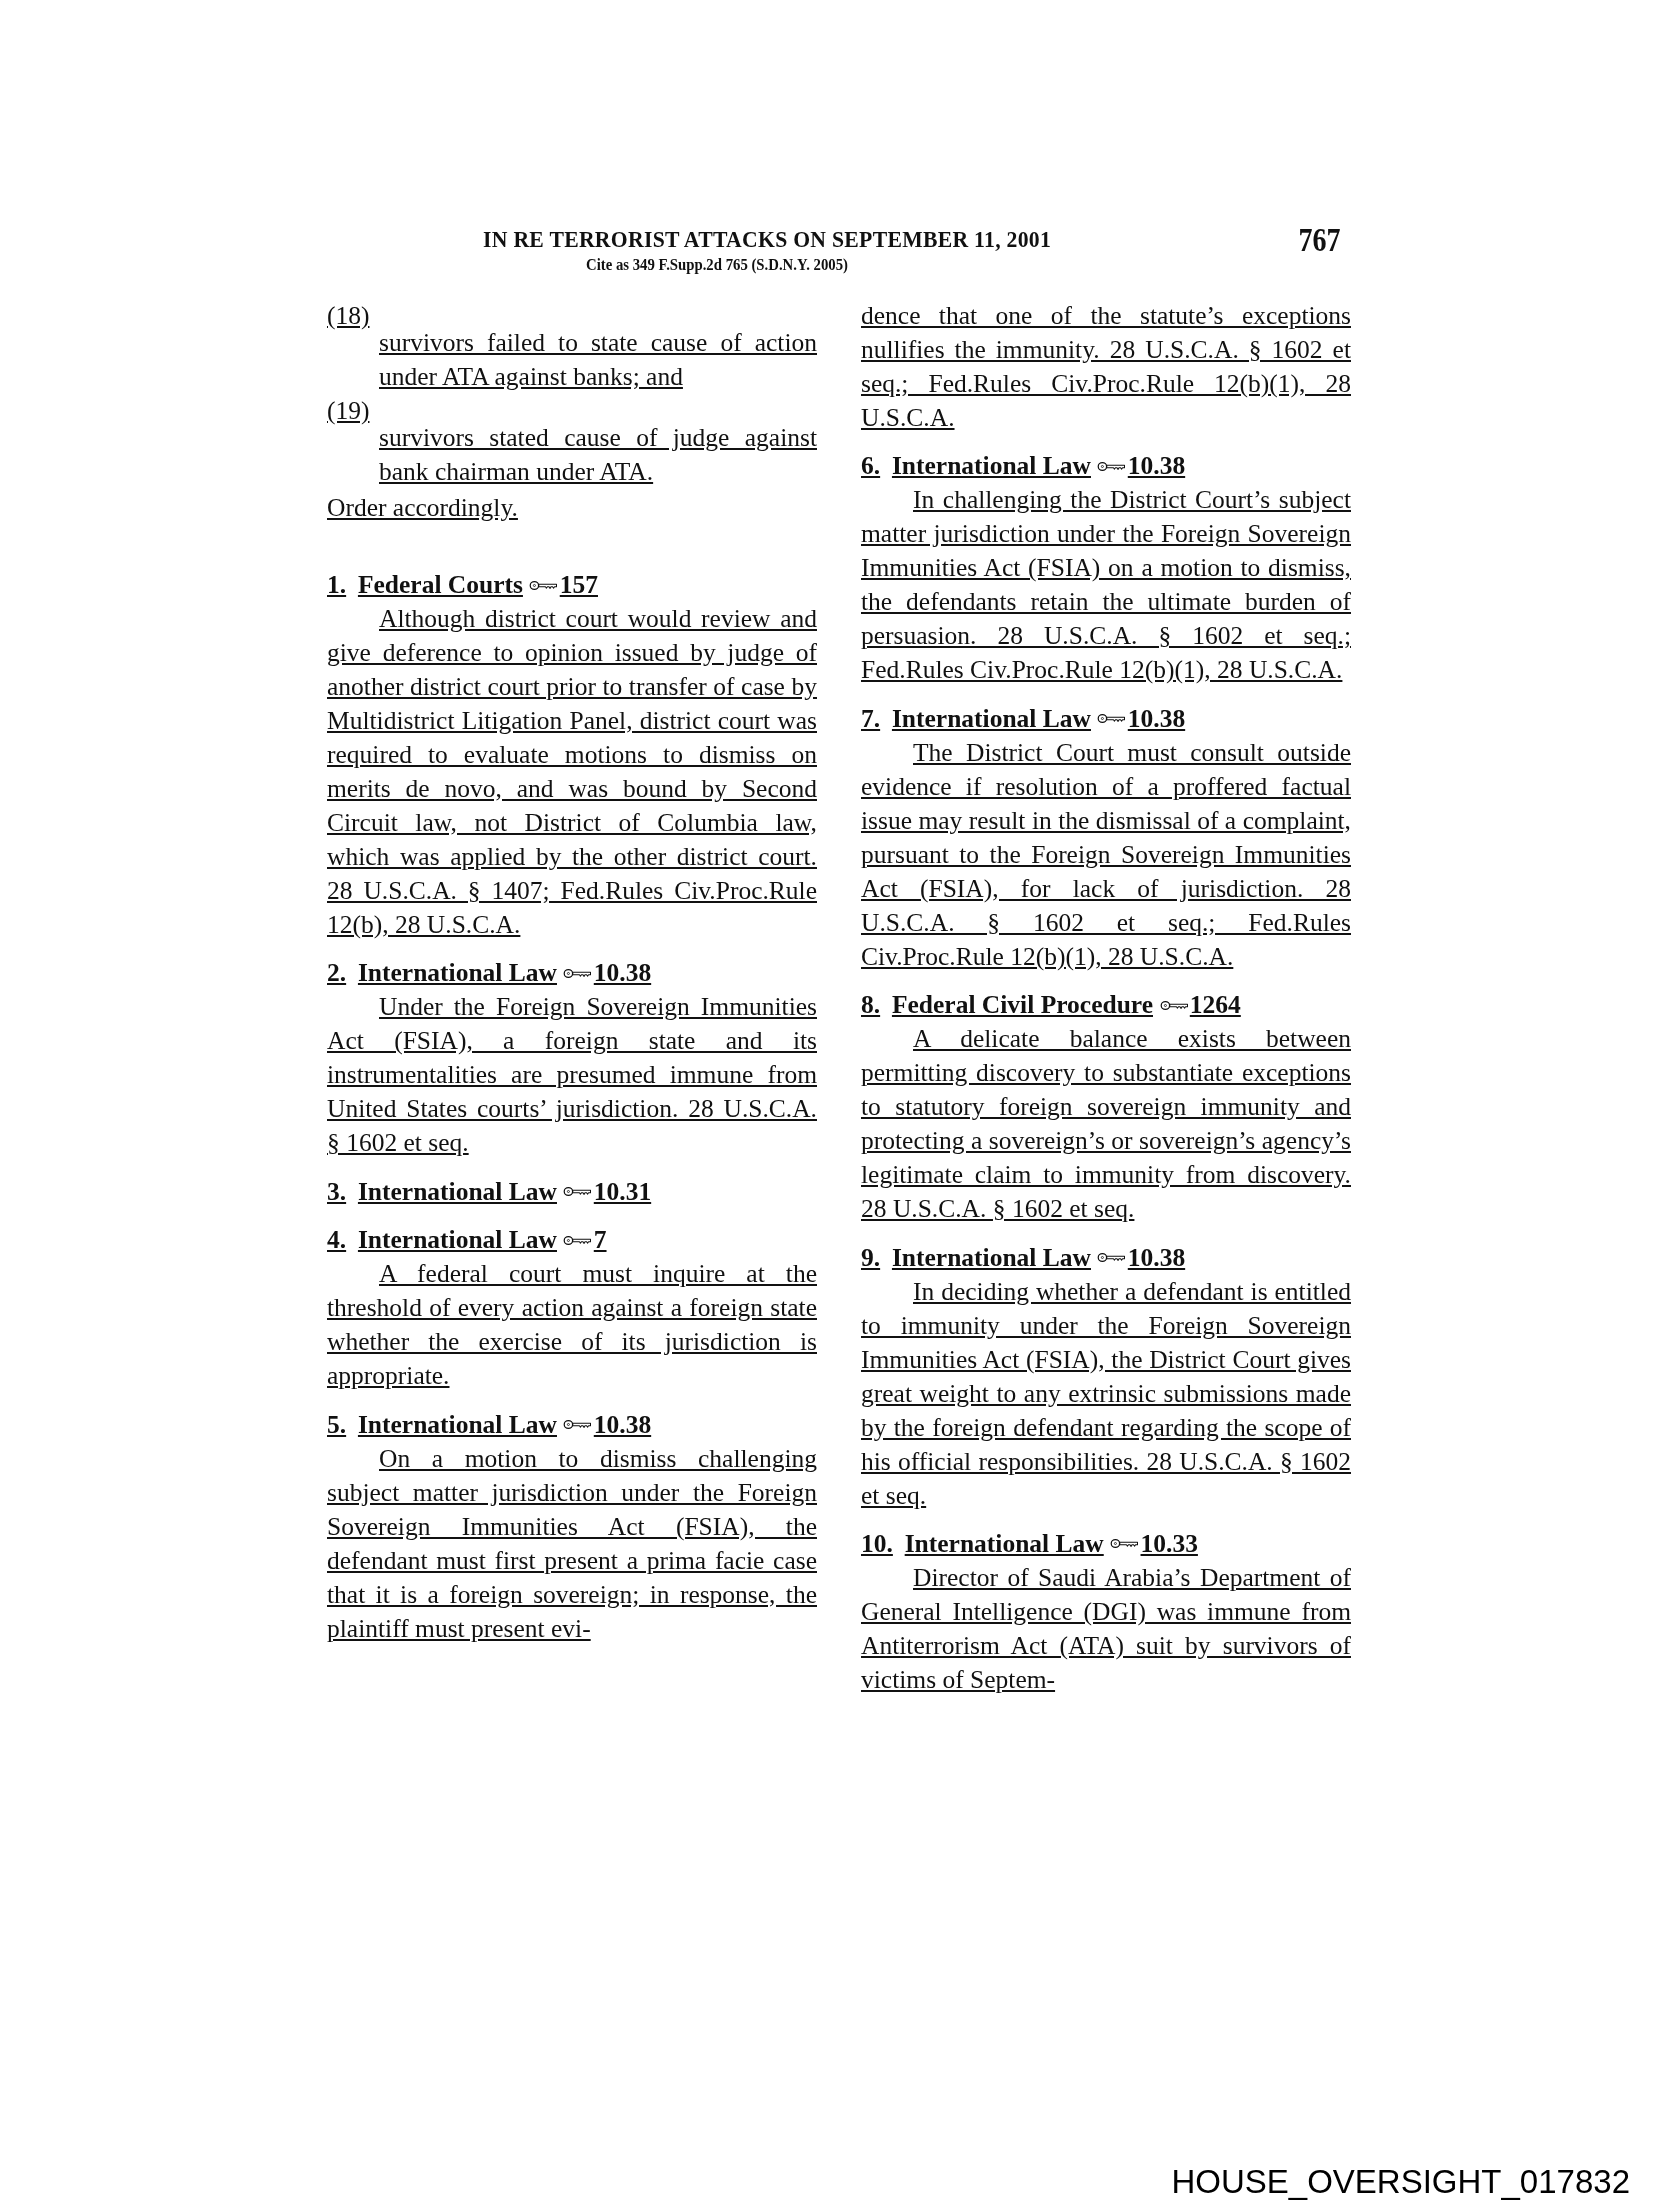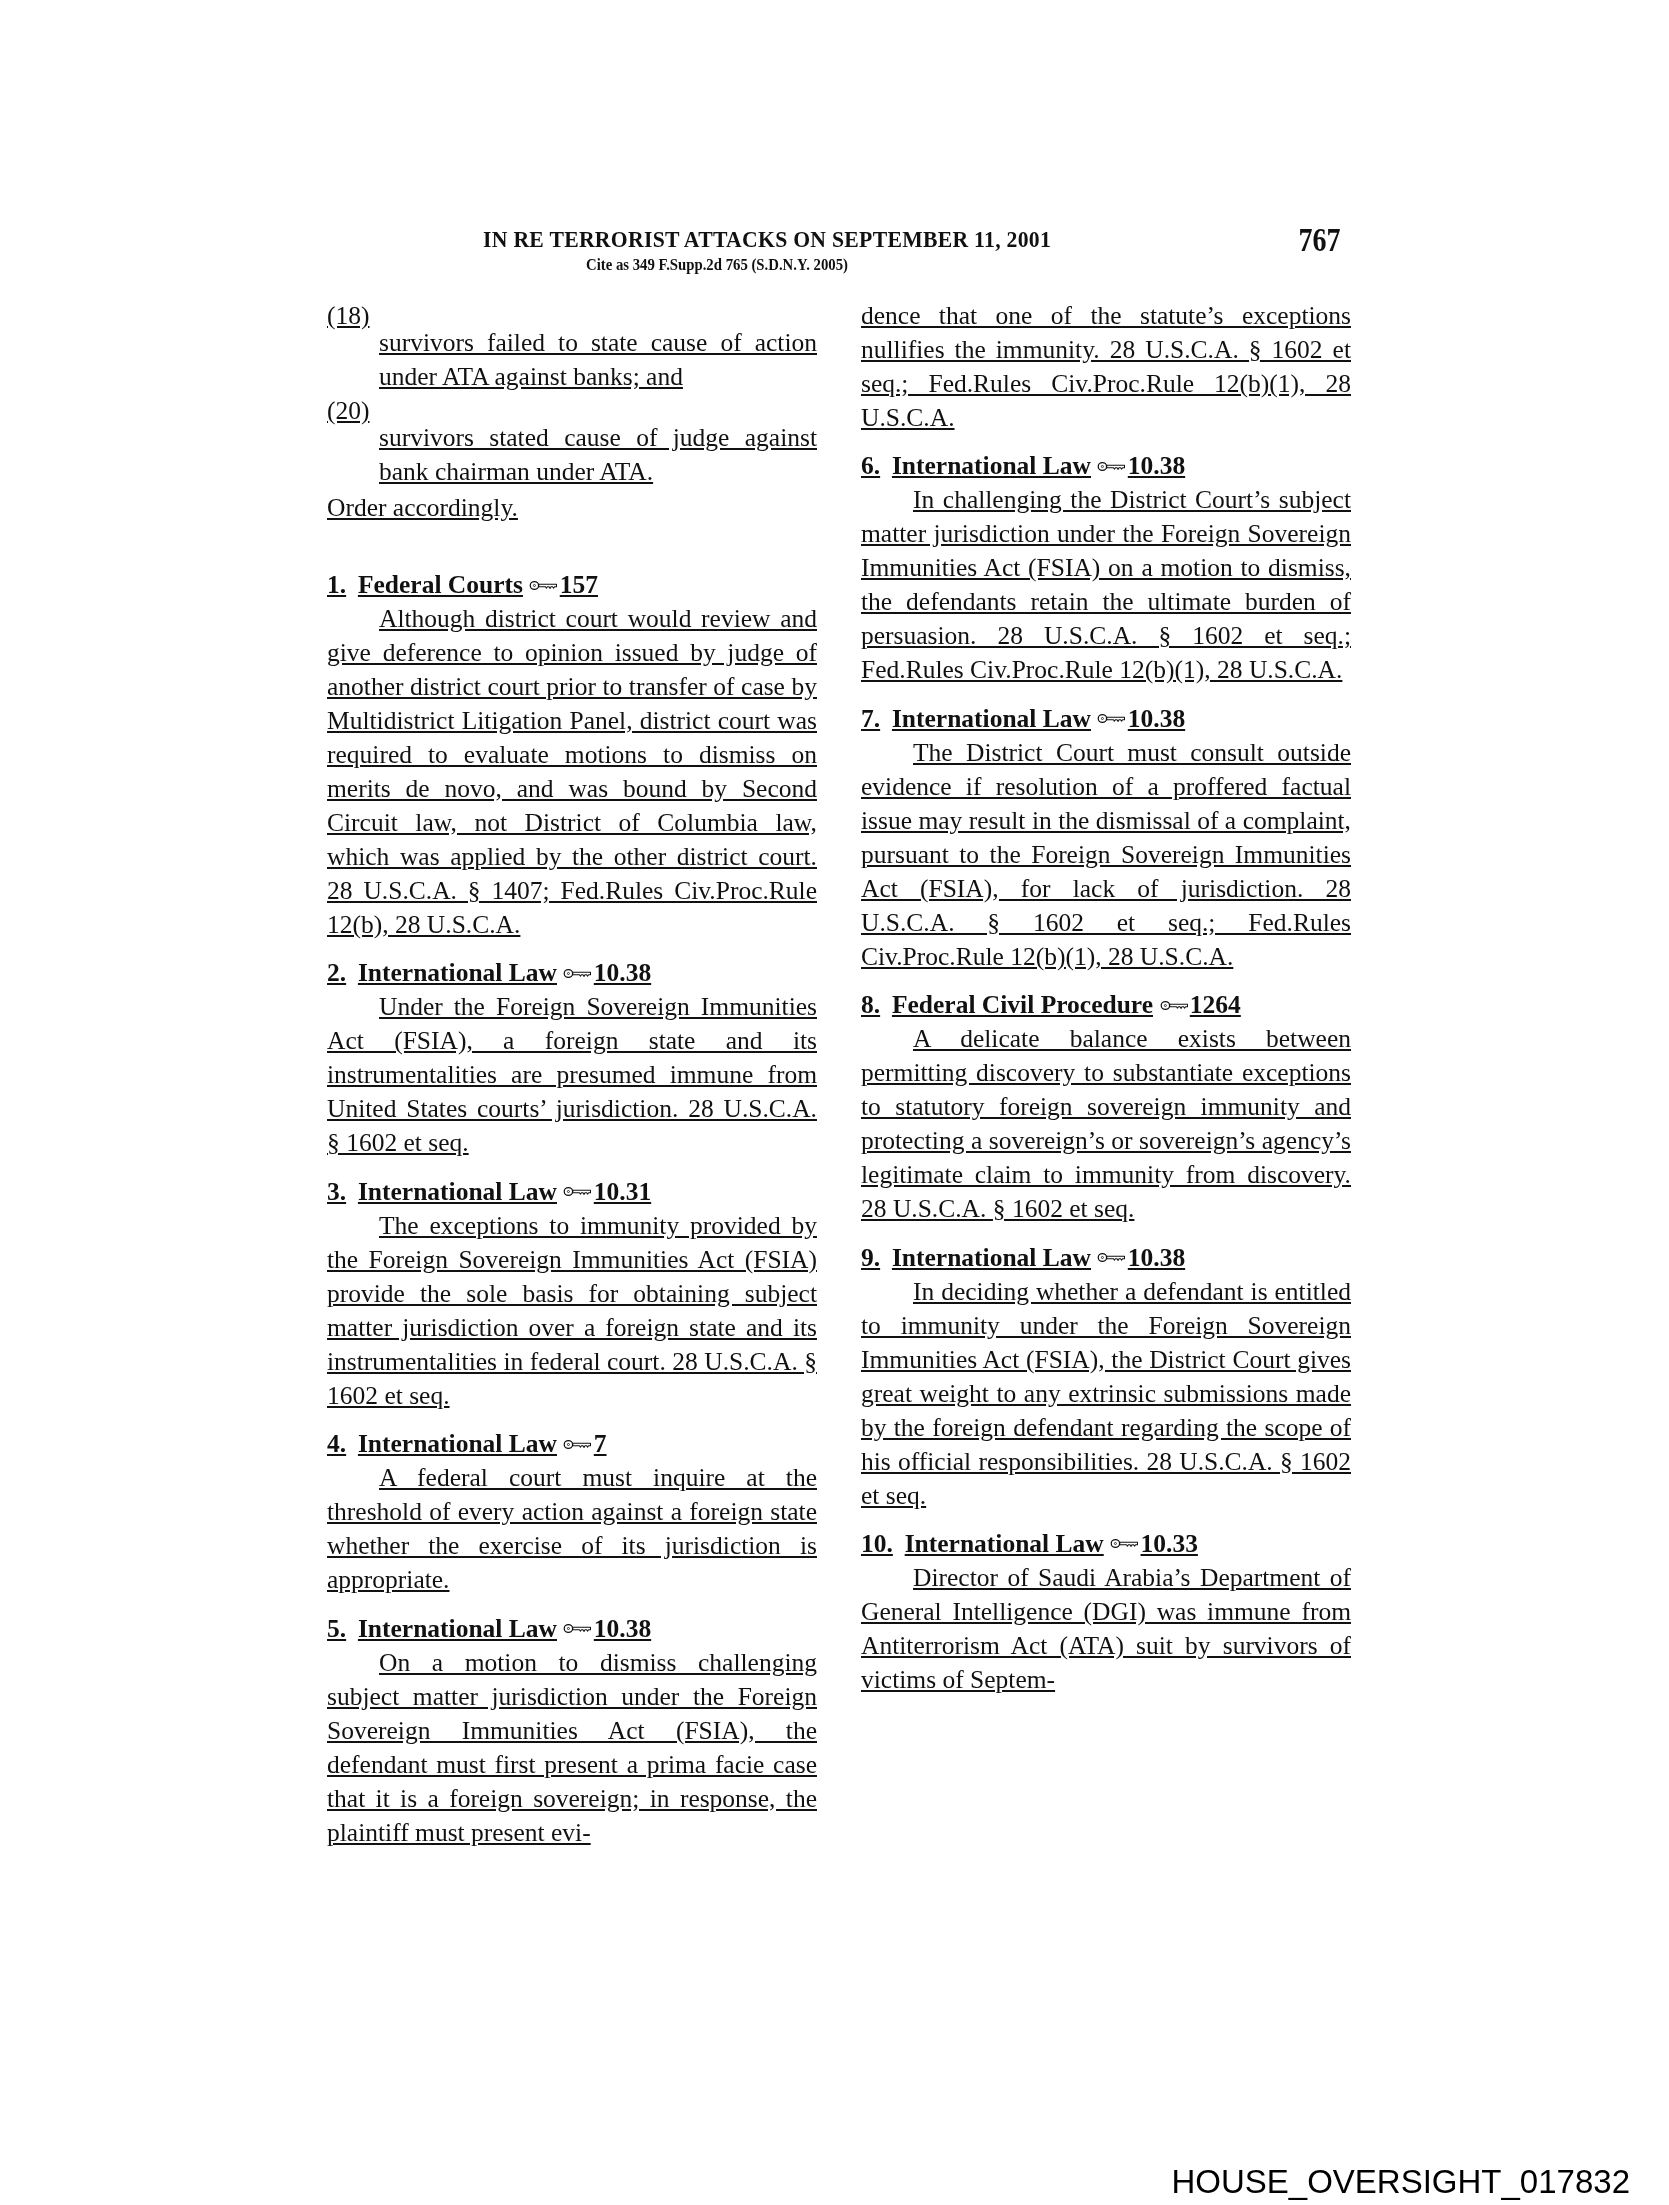--- a/index.html
+++ b/index.html
@@ -72,21 +72,21 @@
   <div class="page-number">767</div>
   <div class="cite-line">Cite as 349 F.Supp.2d 765 (S.D.N.Y. 2005)</div>
 </header>
 
 <section class="column left">
   <div class="list-item">
     <span class="list-num">(18)</span>
     <span class="list-text">survivors failed to state cause of action under ATA against banks; and</span>
   </div>
   <div class="list-item">
-    <span class="list-num">(20)</span>
+    <span class="list-num">(19)</span>
     <span class="list-text">survivors stated cause of judge against bank chairman under ATA.</span>
   </div>
   <div class="order">Order accordingly.</div>
   <div class="gap-after-order"></div>
 
   <div class="headnote">
     <div class="hn-heading">
       <span class="hn-num">1.</span>
       <span>Federal Courts</span>
       <svg class="key-icon" viewBox="0 0 44 20" width="29" height="13">
@@ -111,21 +111,20 @@
 
   <div class="headnote">
     <div class="hn-heading">
       <span class="hn-num">3.</span>
       <span>International Law</span>
       <svg class="key-icon" viewBox="0 0 44 20" width="29" height="13">
           <use href="#key-sym"></use>
         </svg>
       <span>10.31</span>
     </div>
-    <div class="hn-body">The exceptions to immunity provided by the Foreign Sovereign Immunities Act (FSIA) provide the sole basis for obtaining subject matter jurisdiction over a foreign state and its instrumentalities in federal court. 28 U.S.C.A. § 1602 et seq.</div>
   </div>
 
   <div class="headnote">
     <div class="hn-heading">
       <span class="hn-num">4.</span>
       <span>International Law</span>
       <svg class="key-icon" viewBox="0 0 44 20" width="29" height="13">
           <use href="#key-sym"></use>
         </svg>
       <span>7</span>

